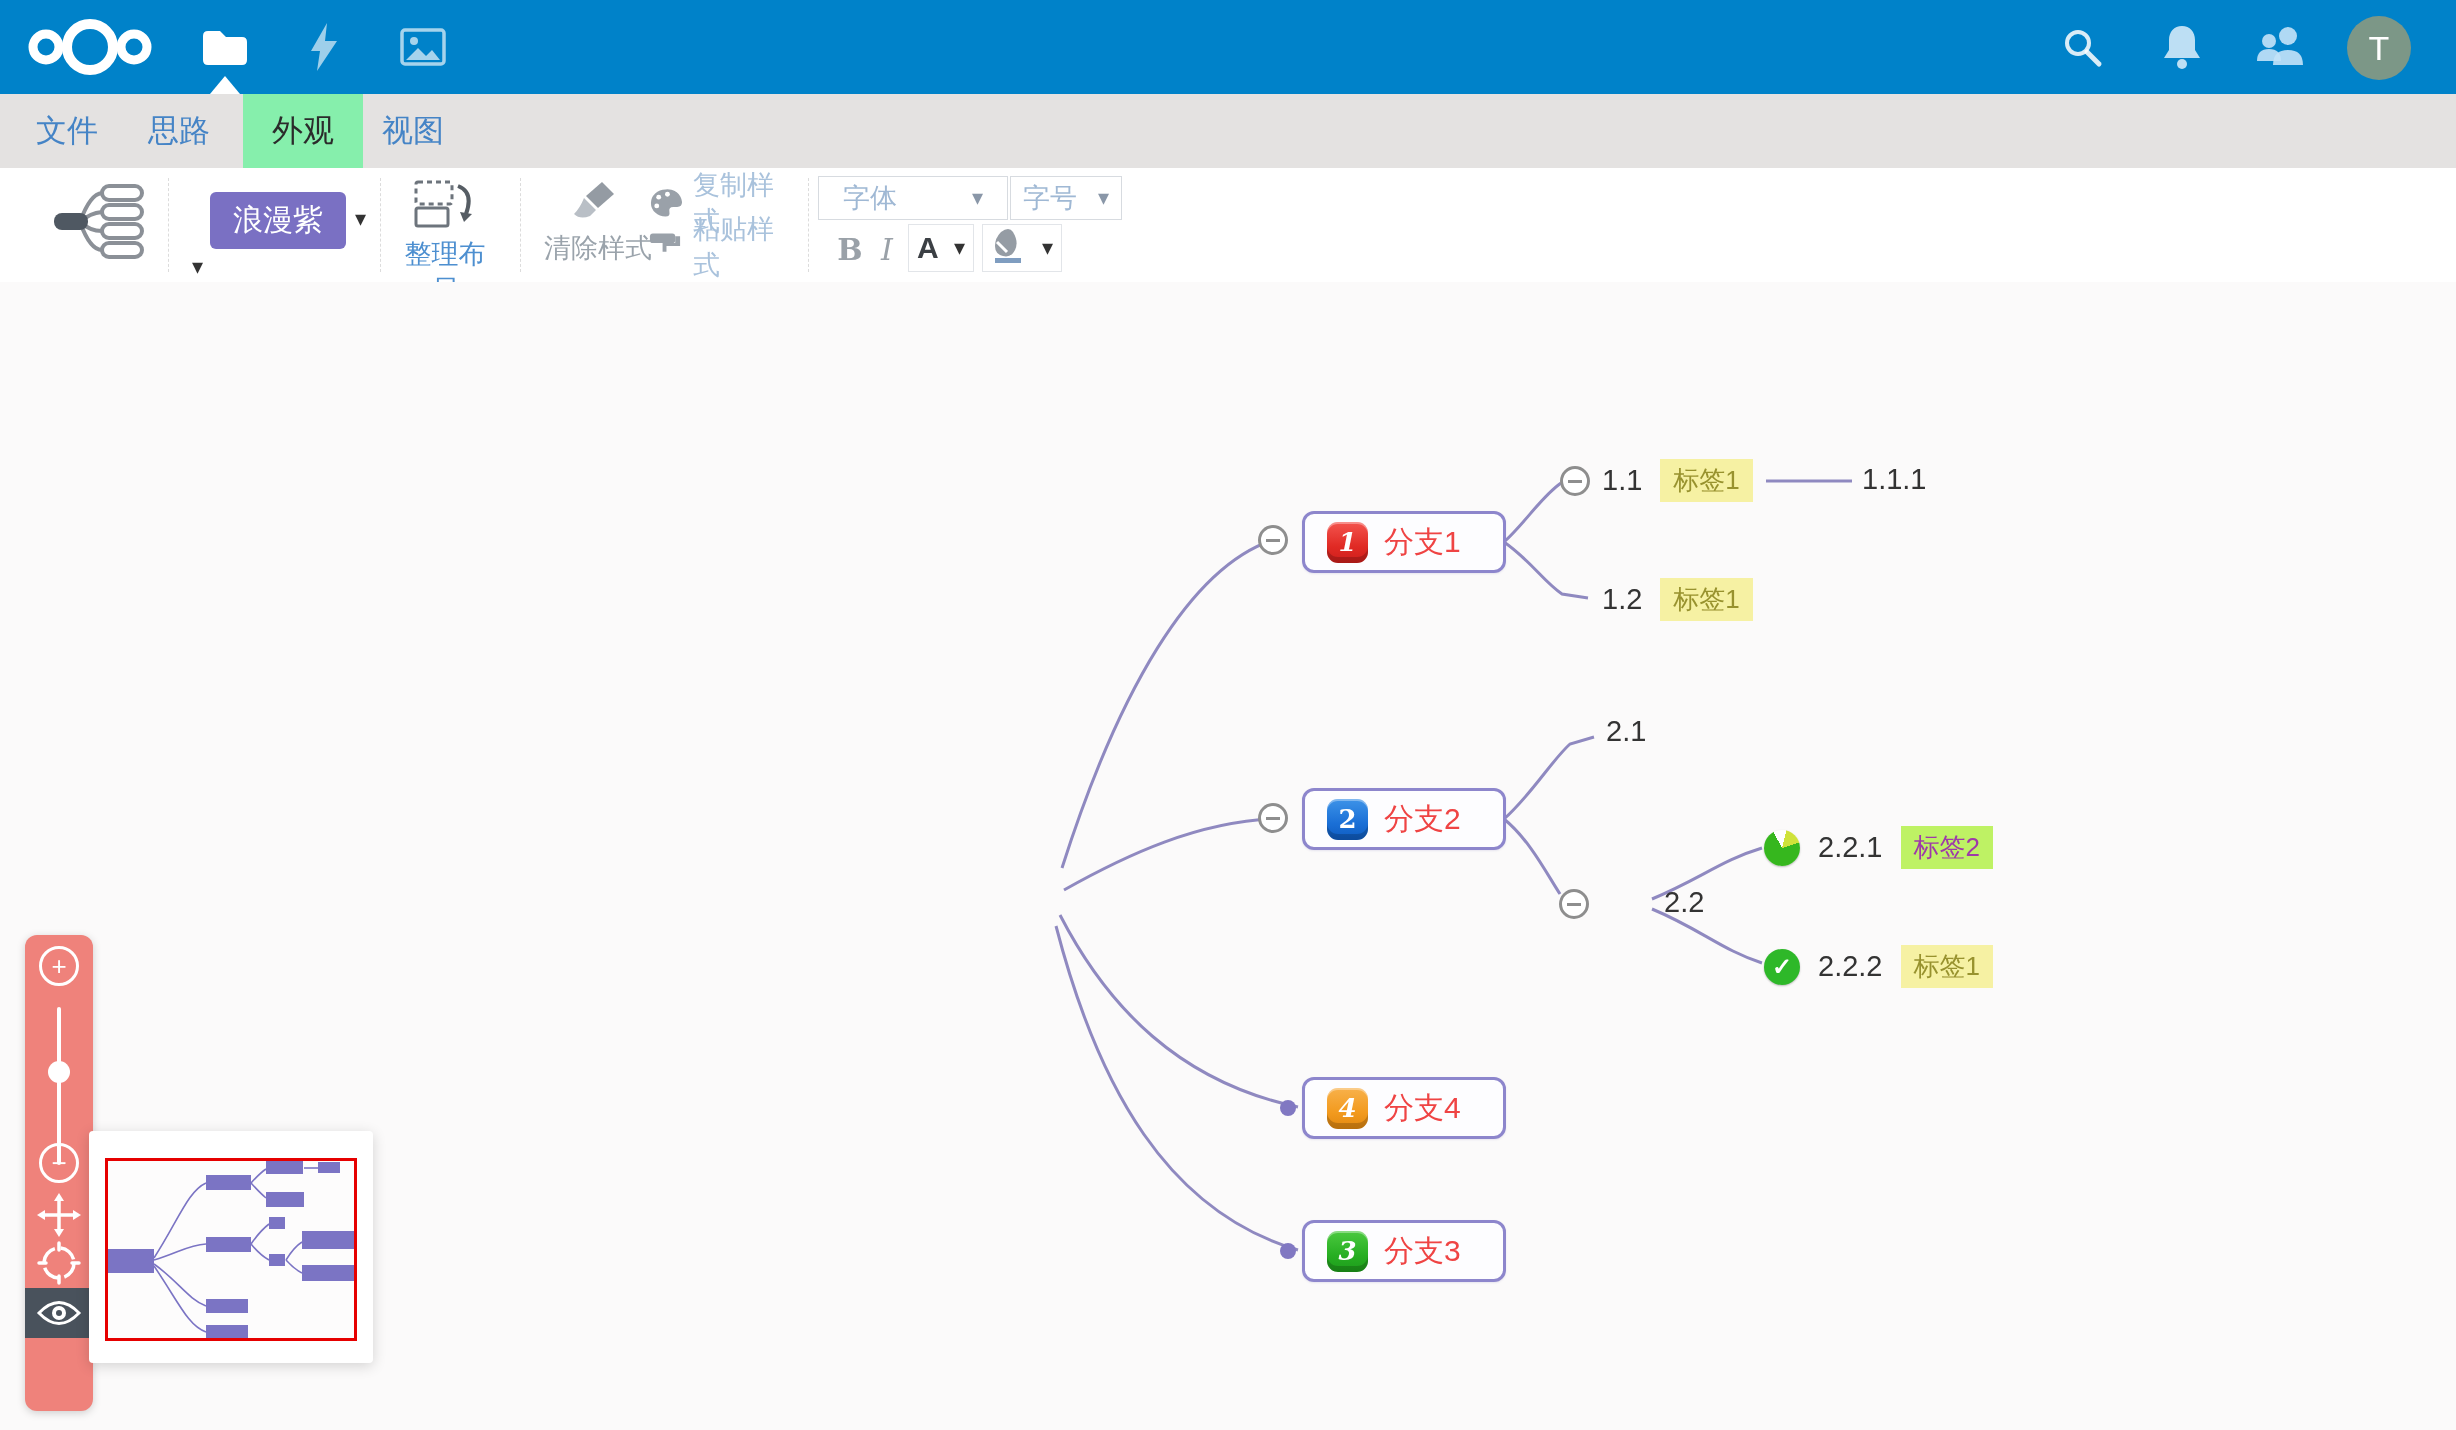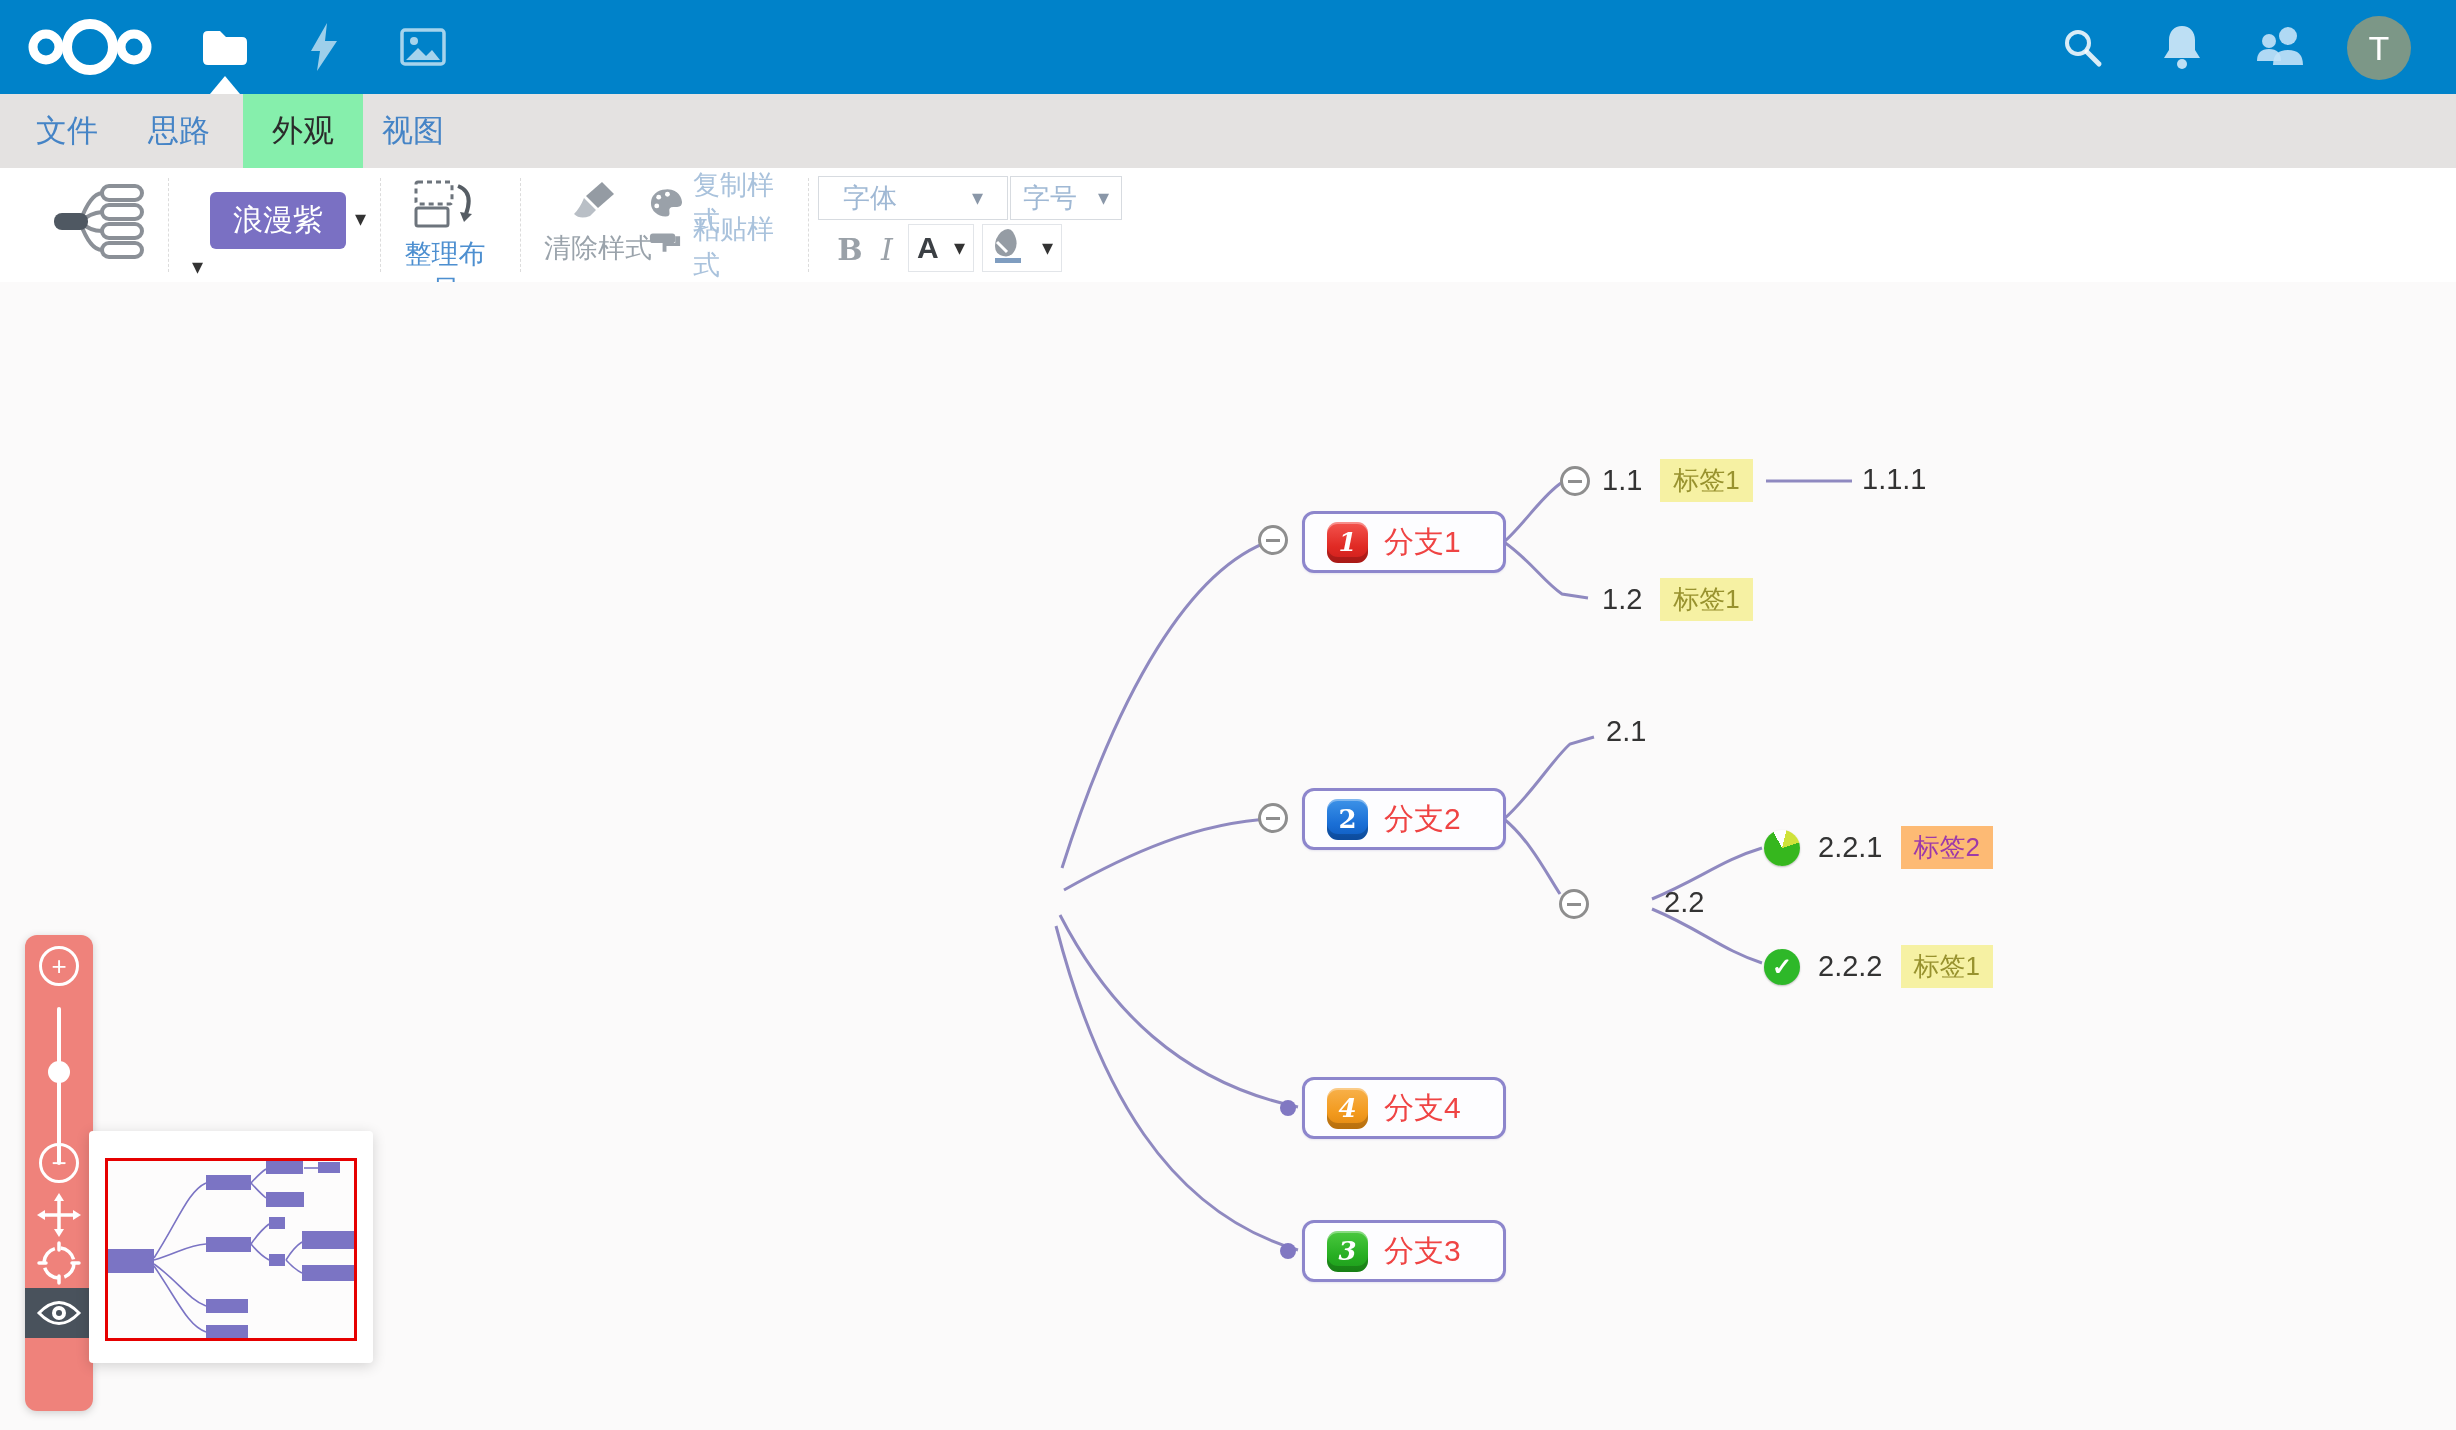--- a/index.html
+++ b/index.html
@@ -53,21 +53,21 @@
   .ic-orange{background:linear-gradient(180deg,#f8b14b 0%,#f29a1e 60%,#e2880f 100%);}
   .ic-green{background:linear-gradient(180deg,#4cc93f 0%,#27ae22 60%,#1d9c1b 100%);}
   .collapse{position:absolute;width:30px;height:30px;border-radius:50%;background:#fff;border:3px solid #8e8e8e;
     box-sizing:border-box;display:flex;align-items:center;justify-content:center;cursor:pointer;}
   .collapse .bar{width:14px;height:3px;background:#8e8e8e;}
   .linkdot{position:absolute;width:16px;height:16px;border-radius:50%;background:#8178c2;}
   .subrow{position:absolute;display:flex;align-items:center;gap:18px;}
   .subtext{font-size:29px;color:#333;cursor:pointer;}
   .tag{font-size:26px;padding:4px 13px;cursor:pointer;}
   .tag.yellow{background:#f6f1a3;color:#98922e;}
-  .tag.pink{background:#fdba74;color:#9e3aa8;}
+  .tag.pink{background:#bef264;color:#9e3aa8;}
   .pieicon{width:36px;height:36px;border-radius:50%;
     background:conic-gradient(from -28deg,#ffffff 0 42deg,#cfe23a 42deg 100deg,#36b71e 100deg 360deg);
     box-shadow:0 1px 2px rgba(0,0,0,.25);cursor:pointer;}
   .checkicon{width:36px;height:36px;border-radius:50%;background:#2eb829;color:#fff;font-size:24px;font-weight:bold;
     display:flex;align-items:center;justify-content:center;box-shadow:0 1px 2px rgba(0,0,0,.25);cursor:pointer;}
   
   .zoombar{position:absolute;left:25px;top:653px;width:68px;height:476px;background:#ef827b;border-radius:12px;
     box-shadow:0 2px 8px rgba(0,0,0,.18);}
   .zbtn{position:absolute;left:14px;width:40px;height:40px;border-radius:50%;border:3px solid #fff;box-sizing:border-box;
     color:#fff;font-size:26px;display:flex;align-items:center;justify-content:center;cursor:pointer;}

